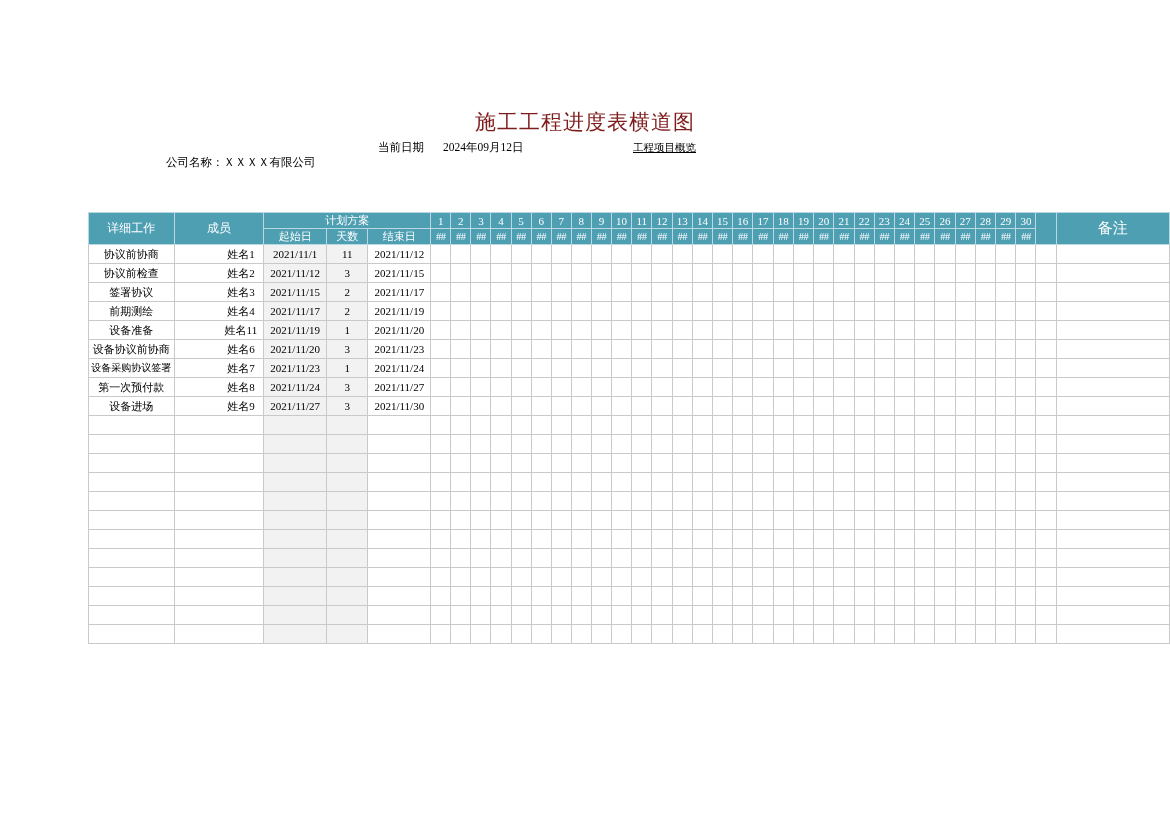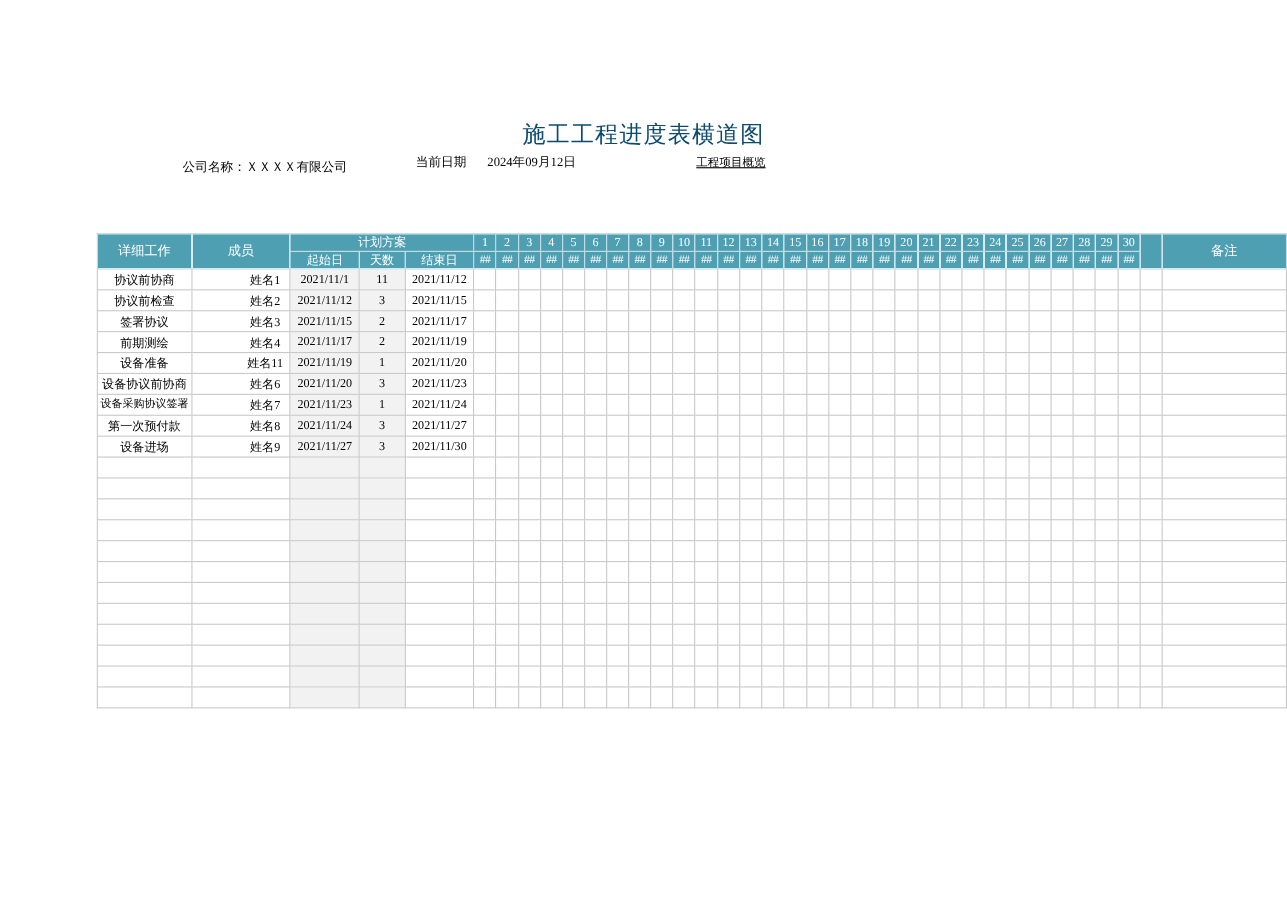--- a/index.html
+++ b/index.html
@@ -22,33 +22,33 @@
 
   
   .title {
     position: absolute;
     left: 0;
     top: 108px;
     width: 1170px;
     text-align: center;
     font-size: 21px;
     letter-spacing: 1px;
-    color: #0c4a6e;
+    color: #7f1d1d;
   }
 
   
   .meta-line {
     position: absolute;
     left: 88px;
     top: 140px;
     width: 994px;
     height: 16px;
     font-size: 11.5px;
   }
-  .meta-company { position: absolute; left: 78px; top: 4px; white-space: nowrap; font-family: Liberation Mono, monospace; }
+  .meta-company { position: absolute; left: 78px; top: 15px; white-space: nowrap; font-family: Liberation Mono, monospace; }
   .meta-datelabel { position: absolute; left: 290px; top: 0; white-space: nowrap; }
   .meta-datevalue { position: absolute; left: 355px; top: 0; white-space: nowrap; }
   .meta-overview { position: absolute; left: 545px; top: 1px; white-space: nowrap; font-size: 10.5px; text-decoration: underline; }
 
   
   .info-table {
     position: absolute;
     left: 88px;
     top: 164px;
     border-collapse: collapse;
@@ -89,21 +89,21 @@
     color: #ffffff;
     border: 1px solid #b9d9e2;
     font-weight: normal;
     white-space: nowrap;
   }
   .gantt thead th.hdr-main { font-size: 12px; }
   .gantt thead th.hdr-sub { font-size: 11px; }
   .gantt thead th.daynum { font-size: 11px; }
   .gantt thead th.dayhash { font-size: 10.5px; letter-spacing: -0.5px; }
   .gantt thead th.blankcol { }
-  .gantt thead th.remark { font-size: 12px; font-family: Liberation Mono, monospace; }
+  .gantt thead th.remark { font-size: 15px; font-family: Liberation Mono, monospace; }
 
   .gantt tbody td {
     height: 18px;
     background: #ffffff;
     font-size: 11px;
   }
   .gantt tbody td.c-task { width: 88px; }
   .gantt tbody td.c-member { width: 48px; padding-left: 44px; }
   .gantt tbody td.c-start { width: 63px; }
   .gantt tbody td.c-days { width: 42px; }

